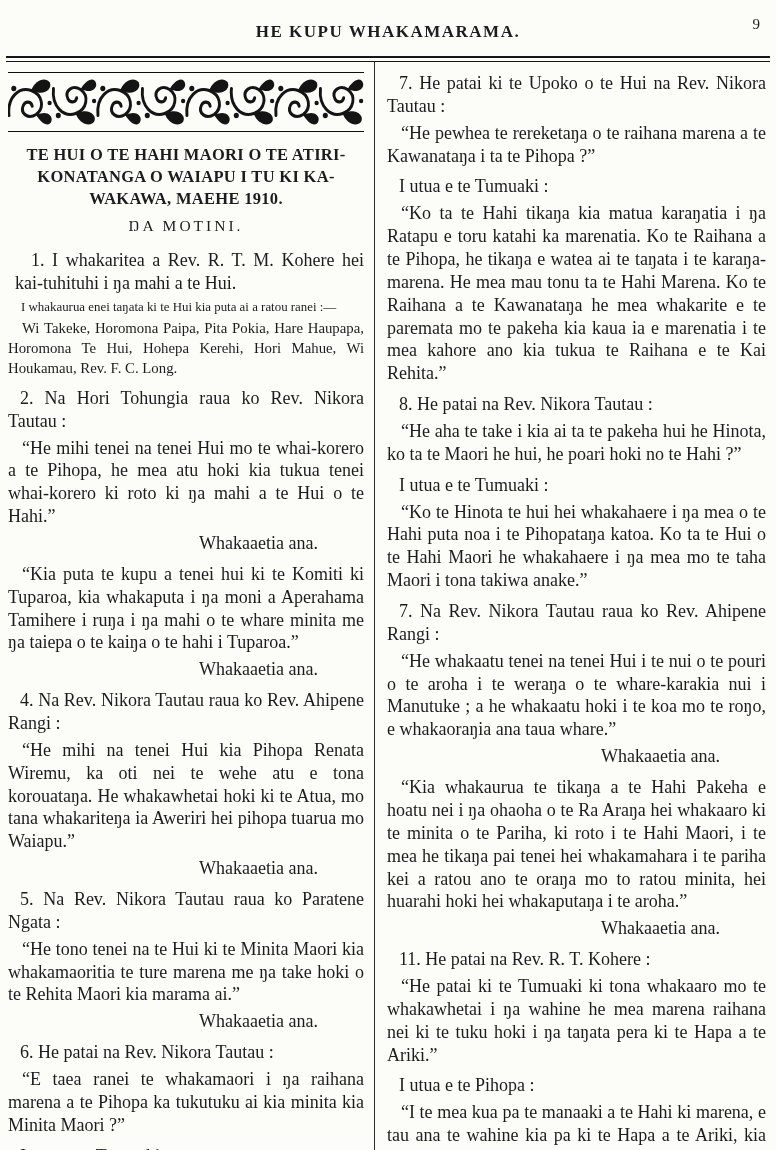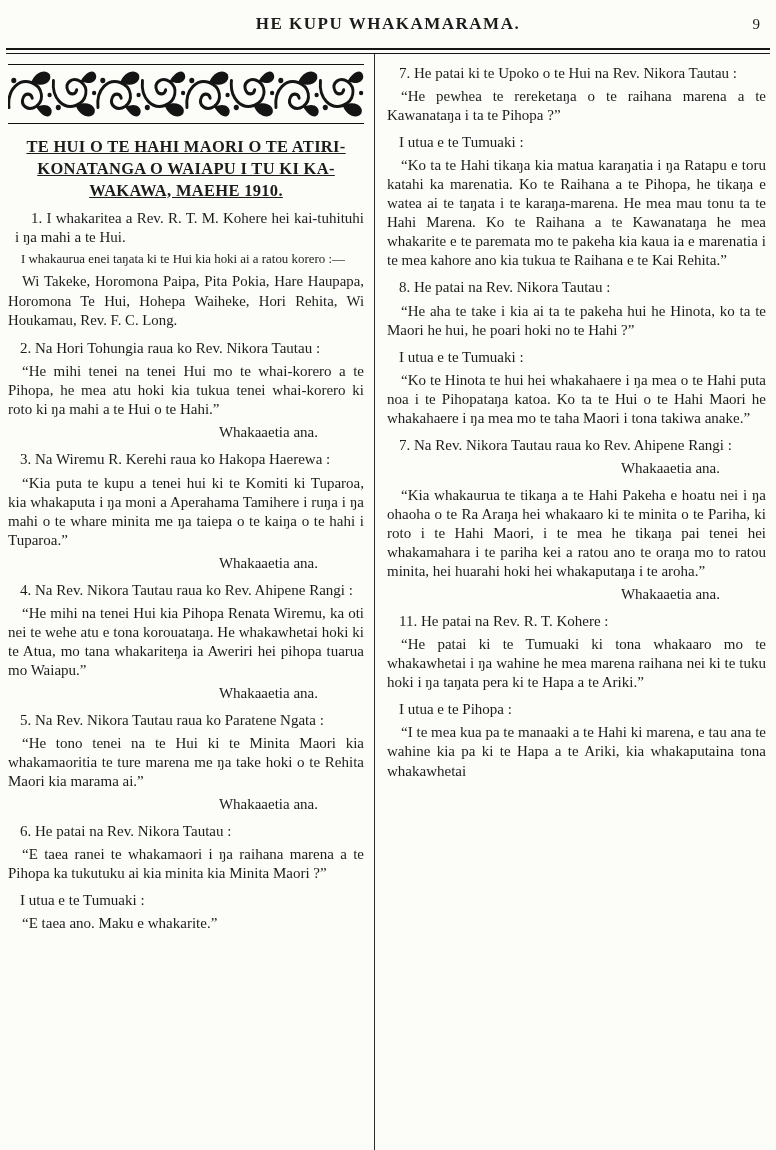--- a/index.html
+++ b/index.html
@@ -7,21 +7,21 @@
     width: 776px; height: 1150px;
     background: #fcfcf9;
     color: #1c1c1c;
     font-family: "Liberation Serif", "DejaVu Serif", serif;
     overflow: hidden;
     position: relative;
   }
   .masthead {
     position: relative;
     text-align: center;
-    padding-top: 14px;
+    padding-top: 22px;
     height: 30px;
   }
   .masthead-title {
     font-size: 17px;
     letter-spacing: 1.5px;
     font-weight: 600;
     display: inline-block;
   }
   .page-num {
     position: absolute;
@@ -63,30 +63,29 @@
   }
   .ornament svg { display: block; width: 100%; height: 52px; }
   .section-title {
     font-weight: bold;
     text-align: center;
     font-size: 16.5px;
     line-height: 1.32;
     letter-spacing: 0.3px;
     width: 342px;
     margin: 12px auto 8px auto;
-    text-decoration: underline;
   }
   .section-subtitle {
     text-align: center;
     font-size: 15.5px;
     letter-spacing: 3px;
     margin: 6px 0 14px 0;
   }
   p {
-    font-size: 15px;
+    font-size: 18px;
     line-height: 1.27;
     text-align: justify;
     margin: 0 0 4px 0;
   }
   .b-first  { text-indent: 16px; margin-top: 2px; margin-left: 7px; }
   .b-small  { font-size: 12.9px; text-indent: 13px; margin-top: 4px; }
   .b-names  { font-size: 14.8px; line-height: 1.34; text-indent: 14px; margin-bottom: 6px; }
   .b-motion { text-indent: 12px; margin-top: 8px; }
   .b-answer { text-indent: 12px; margin-top: 8px; }
   .b-quote  { text-indent: 14px; }
@@ -125,28 +124,28 @@
         <use href="#motif" transform="translate(92 0)"></use>
         <use href="#motif" transform="translate(138 50) scale(1 -1)"></use>
         <use href="#motif" transform="translate(184 0)"></use>
         <use href="#motif" transform="translate(230 50) scale(1 -1)"></use>
         <use href="#motif" transform="translate(276 0)"></use>
         <use href="#motif" transform="translate(322 50) scale(1 -1)"></use>
       </svg>
     </div>
 
     <div class="section-title">TE HUI O TE HAHI MAORI O TE ATIRI-KONATANGA O WAIAPU I TU KI KA-WAKAWA, MAEHE 1910.</div>
+    <div class="section-subtitle">ŊA MOTINI.</div>
 
     <p class="b-first">1. I whakaritea a Rev. R. T. M. Kohere hei kai-tuhituhi i ŋa mahi a te Hui.</p>
-    <p class="b-small">I whakaurua enei taŋata ki te Hui kia hoki ai a ratou korero :—</p>
-    <p class="b-names">Wi Takeke, Horomona Paipa, Pita Pokia, Hare Haupapa, Horomona Te Hui, Hohepa Waiheke, Hori Rehita, Wi Houkamau, Rev. F. C. Long.</p>
+    <p class="b-small">I whakaurua enei taŋata ki te Hui kia puta ai a ratou ranei :—</p>
+    <p class="b-names">Wi Takeke, Horomona Paipa, Pita Pokia, Hare Haupapa, Horomona Te Hui, Hohepa Kerehi, Hori Mahue, Wi Houkamau, Rev. F. C. Long.</p>
     <p class="b-motion">2. Na Hori Tohungia raua ko Rev. Nikora Tautau :</p>
     <p class="b-quote">“He mihi tenei na tenei Hui mo te whai-korero a te Pihopa, he mea atu hoki kia tukua tenei whai-korero ki roto ki ŋa mahi a te Hui o te Hahi.”</p>
     <p class="b-aeetia">Whakaaetia ana.</p>
-    <p class="b-motion">3. Na Wiremu R. Kerehi raua ko Hakopa Haerewa :</p>
     <p class="b-quote">“Kia puta te kupu a tenei hui ki te Komiti ki Tuparoa, kia whakaputa i ŋa moni a Aperahama Tamihere i ruŋa i ŋa mahi o te whare minita me ŋa taiepa o te kaiŋa o te hahi i Tuparoa.”</p>
     <p class="b-aeetia">Whakaaetia ana.</p>
     <p class="b-motion">4. Na Rev. Nikora Tautau raua ko Rev. Ahipene Rangi :</p>
     <p class="b-quote">“He mihi na tenei Hui kia Pihopa Renata Wiremu, ka oti nei te wehe atu e tona korouataŋa. He whakawhetai hoki ki te Atua, mo tana whakariteŋa ia Aweriri hei pihopa tuarua mo Waiapu.”</p>
     <p class="b-aeetia">Whakaaetia ana.</p>
     <p class="b-motion">5. Na Rev. Nikora Tautau raua ko Paratene Ngata :</p>
     <p class="b-quote">“He tono tenei na te Hui ki te Minita Maori kia whakamaoritia te ture marena me ŋa take hoki o te Rehita Maori kia marama ai.”</p>
     <p class="b-aeetia">Whakaaetia ana.</p>
     <p class="b-motion">6. He patai na Rev. Nikora Tautau :</p>
     <p class="b-quote">“E taea ranei te whakamaori i ŋa raihana marena a te Pihopa ka tukutuku ai kia minita kia Minita Maori ?”</p>
@@ -159,20 +158,21 @@
   <div class="col-right">
     <p class="b-motion">7. He patai ki te Upoko o te Hui na Rev. Nikora Tautau :</p>
     <p class="b-quote">“He pewhea te rereketaŋa o te raihana marena a te Kawanataŋa i ta te Pihopa ?”</p>
     <p class="b-answer">I utua e te Tumuaki :</p>
     <p class="b-quote">“Ko ta te Hahi tikaŋa kia matua karaŋatia i ŋa Ratapu e toru katahi ka marenatia.  Ko te Raihana a te Pihopa, he tikaŋa e watea ai te taŋata i te karaŋa-marena.  He mea mau tonu ta te Hahi Marena.  Ko te Raihana a te Kawanataŋa he mea whakarite e te paremata mo te pakeha kia kaua ia e marenatia i te mea kahore ano kia tukua te Raihana e te Kai Rehita.”</p>
     <p class="b-motion">8. He patai na Rev. Nikora Tautau :</p>
     <p class="b-quote">“He aha te take i kia ai ta te pakeha hui he Hinota, ko ta te Maori he hui, he poari hoki no te Hahi ?”</p>
     <p class="b-answer">I utua e te Tumuaki :</p>
     <p class="b-quote">“Ko te Hinota te hui hei whakahaere i ŋa mea o te Hahi puta noa i te Pihopataŋa katoa. Ko ta te Hui o te Hahi Maori he whakahaere i ŋa mea mo te taha Maori i tona takiwa anake.”</p>
     <p class="b-motion">7. Na Rev. Nikora Tautau raua ko Rev. Ahipene Rangi :</p>
+    <p class="b-quote">“He whakaatu tenei na tenei Hui i te nui o te pouri o te aroha i te weraŋa o te whare-karakia nui i Manutuke ; a he whakaatu hoki i te koa mo te roŋo, e whakaoraŋia ana taua whare.”</p>
     <p class="b-aeetia">Whakaaetia ana.</p>
     <p class="b-quote">“Kia whakaurua te tikaŋa a te Hahi Pakeha e hoatu nei i ŋa ohaoha o te Ra Araŋa hei whakaaro ki te minita o te Pariha, ki roto i te Hahi Maori, i te mea he tikaŋa pai tenei hei whakamahara i te pariha kei a ratou ano te oraŋa mo to ratou minita, hei huarahi hoki hei whakaputaŋa i te aroha.”</p>
     <p class="b-aeetia">Whakaaetia ana.</p>
     <p class="b-motion">11. He patai na Rev. R. T. Kohere :</p>
     <p class="b-quote">“He patai ki te Tumuaki ki tona whakaaro mo te whakawhetai i ŋa wahine he mea marena raihana nei ki te tuku hoki i ŋa taŋata pera ki te Hapa a te Ariki.”</p>
     <p class="b-answer">I utua e te Pihopa :</p>
     <p class="b-quote">“I te mea kua pa te manaaki a te Hahi ki marena, e tau ana te wahine kia pa ki te Hapa a te Ariki, kia whakaputaina tona whakawhetai</p>
   </div>
 
 </div>

